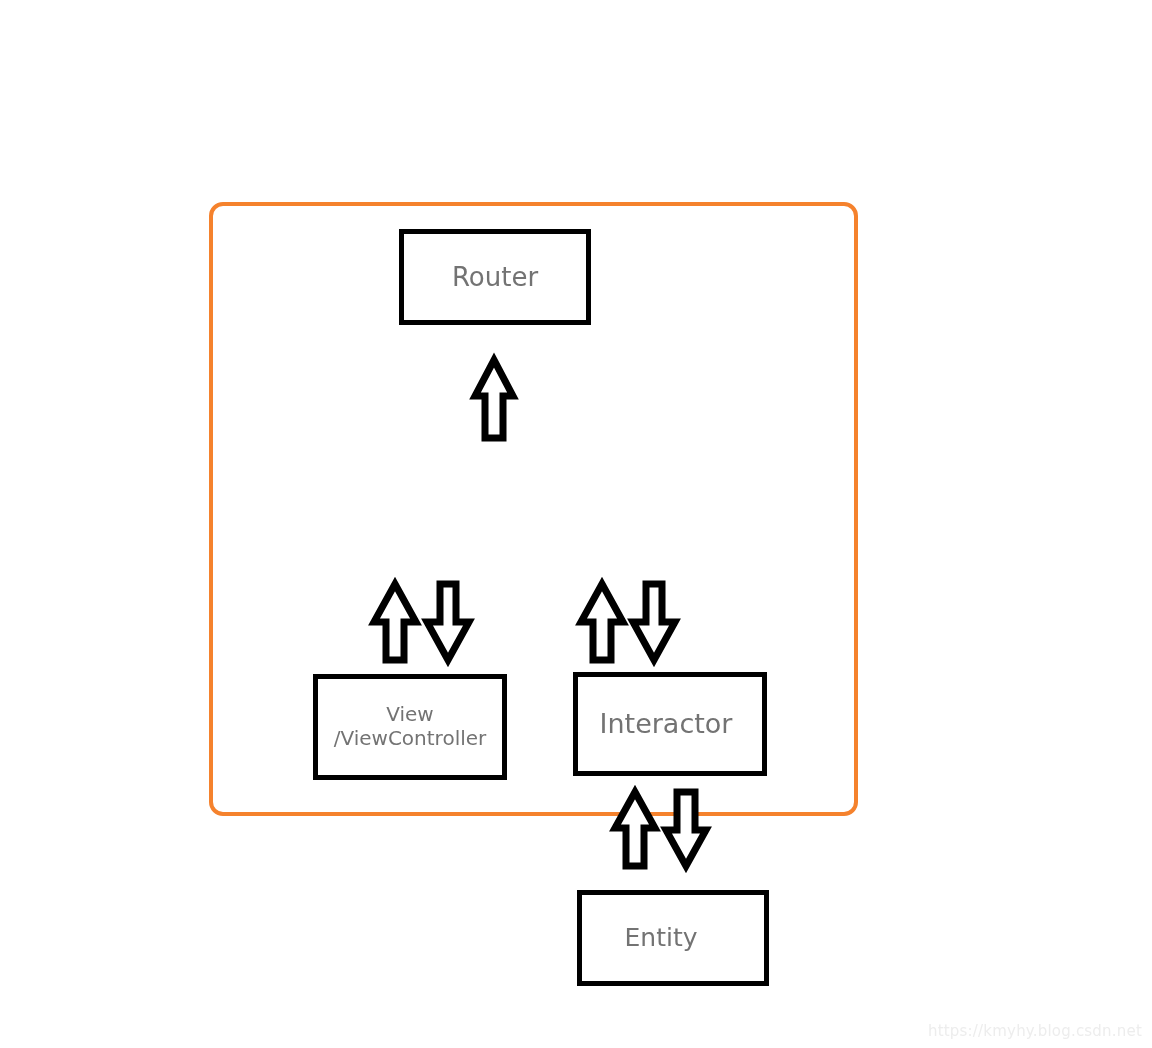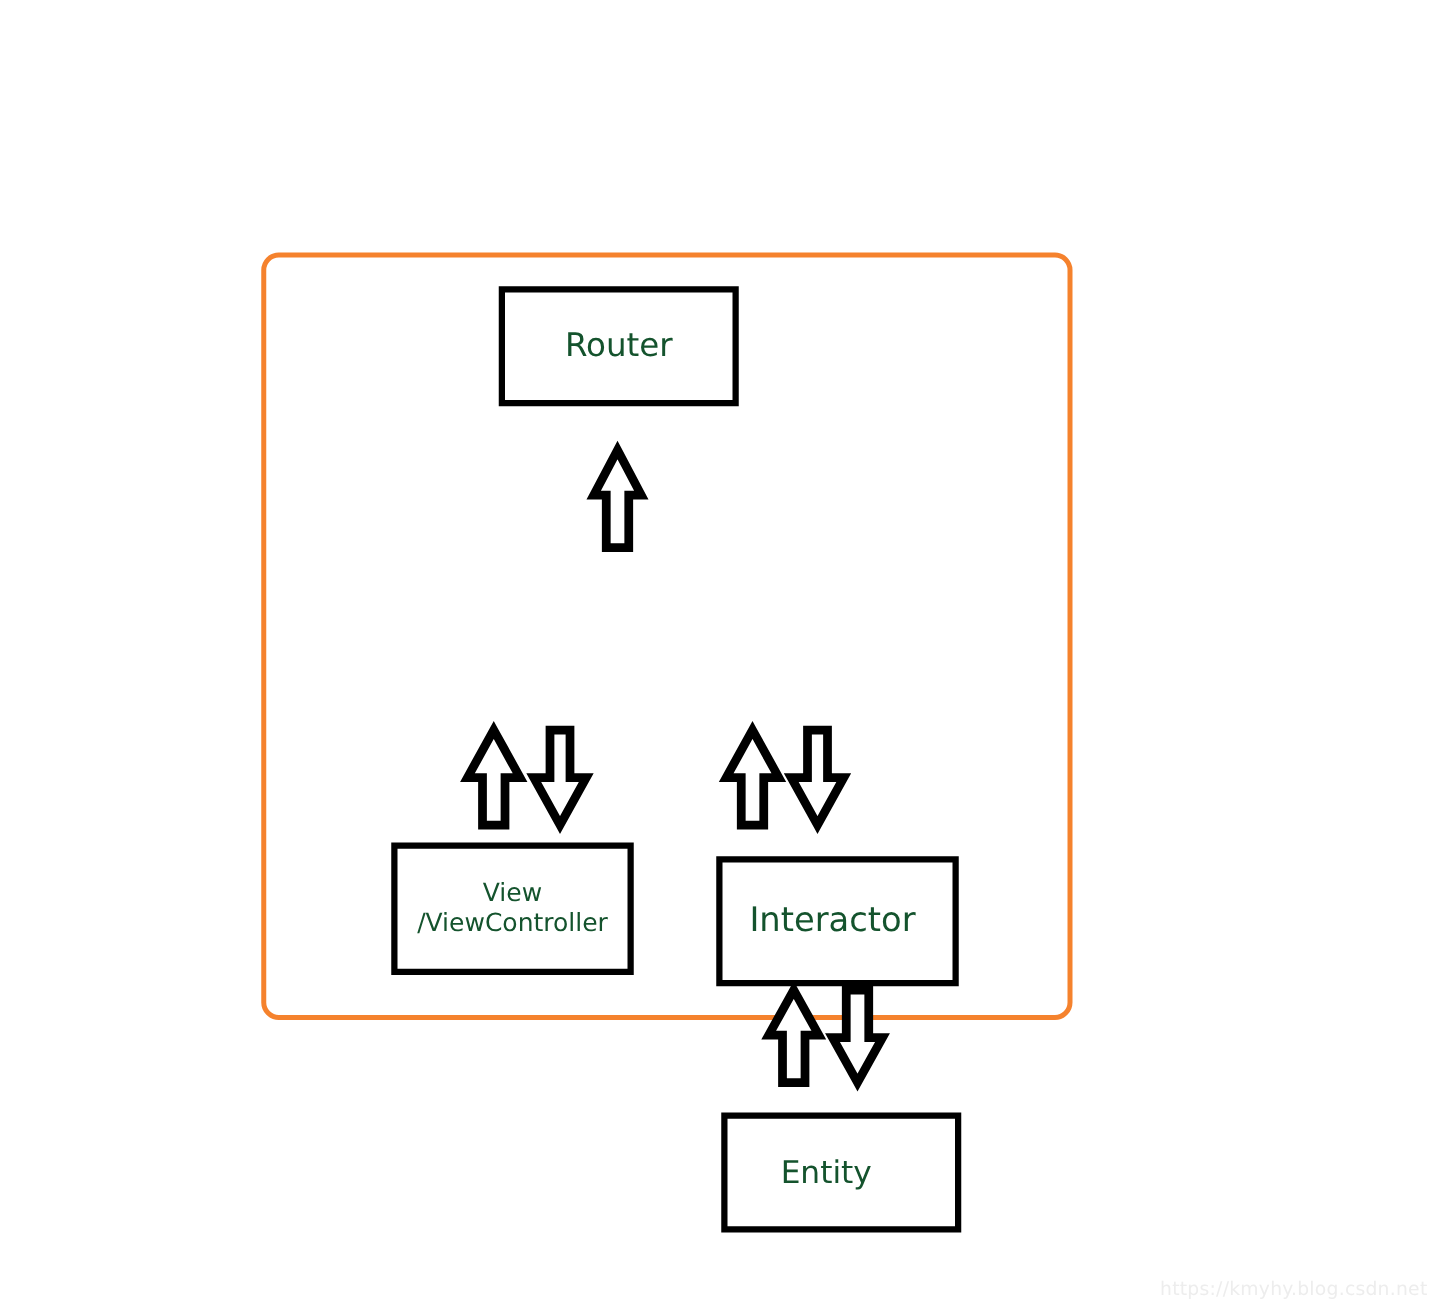--- a/index.html
+++ b/index.html
@@ -52,21 +52,21 @@
 
   
   .node-box {
     position: absolute;
     box-sizing: border-box;
     border: 5px solid #000000;
     background: #ffffff;
     display: flex;
     align-items: center;
     justify-content: center;
-    color: #14532d;
+    color: #737373;
     text-align: center;
   }
   .node-label {
     display: block;
     line-height: 1.18;
     white-space: pre-line;
   }
 
   #box-router {
     left: 399px; top: 229px; width: 192px; height: 96px;
@@ -78,21 +78,20 @@
   }
   #box-presenter .node-label { transform: translateX(-9px); }
 
   #box-view {
     left: 313px; top: 674px; width: 194px; height: 106px;
     font-size: 20px;
   }
   #box-interactor {
     left: 573px; top: 672px; width: 194px; height: 104px;
     font-size: 27px;
-    margin-top: 13px;
   }
   #box-interactor .node-label { transform: translateX(-4px); }
 
   #box-entity {
     left: 577px; top: 890px; width: 192px; height: 96px;
     font-size: 25px;
   }
   #box-entity .node-label { transform: translateX(-12px); }
 
   

